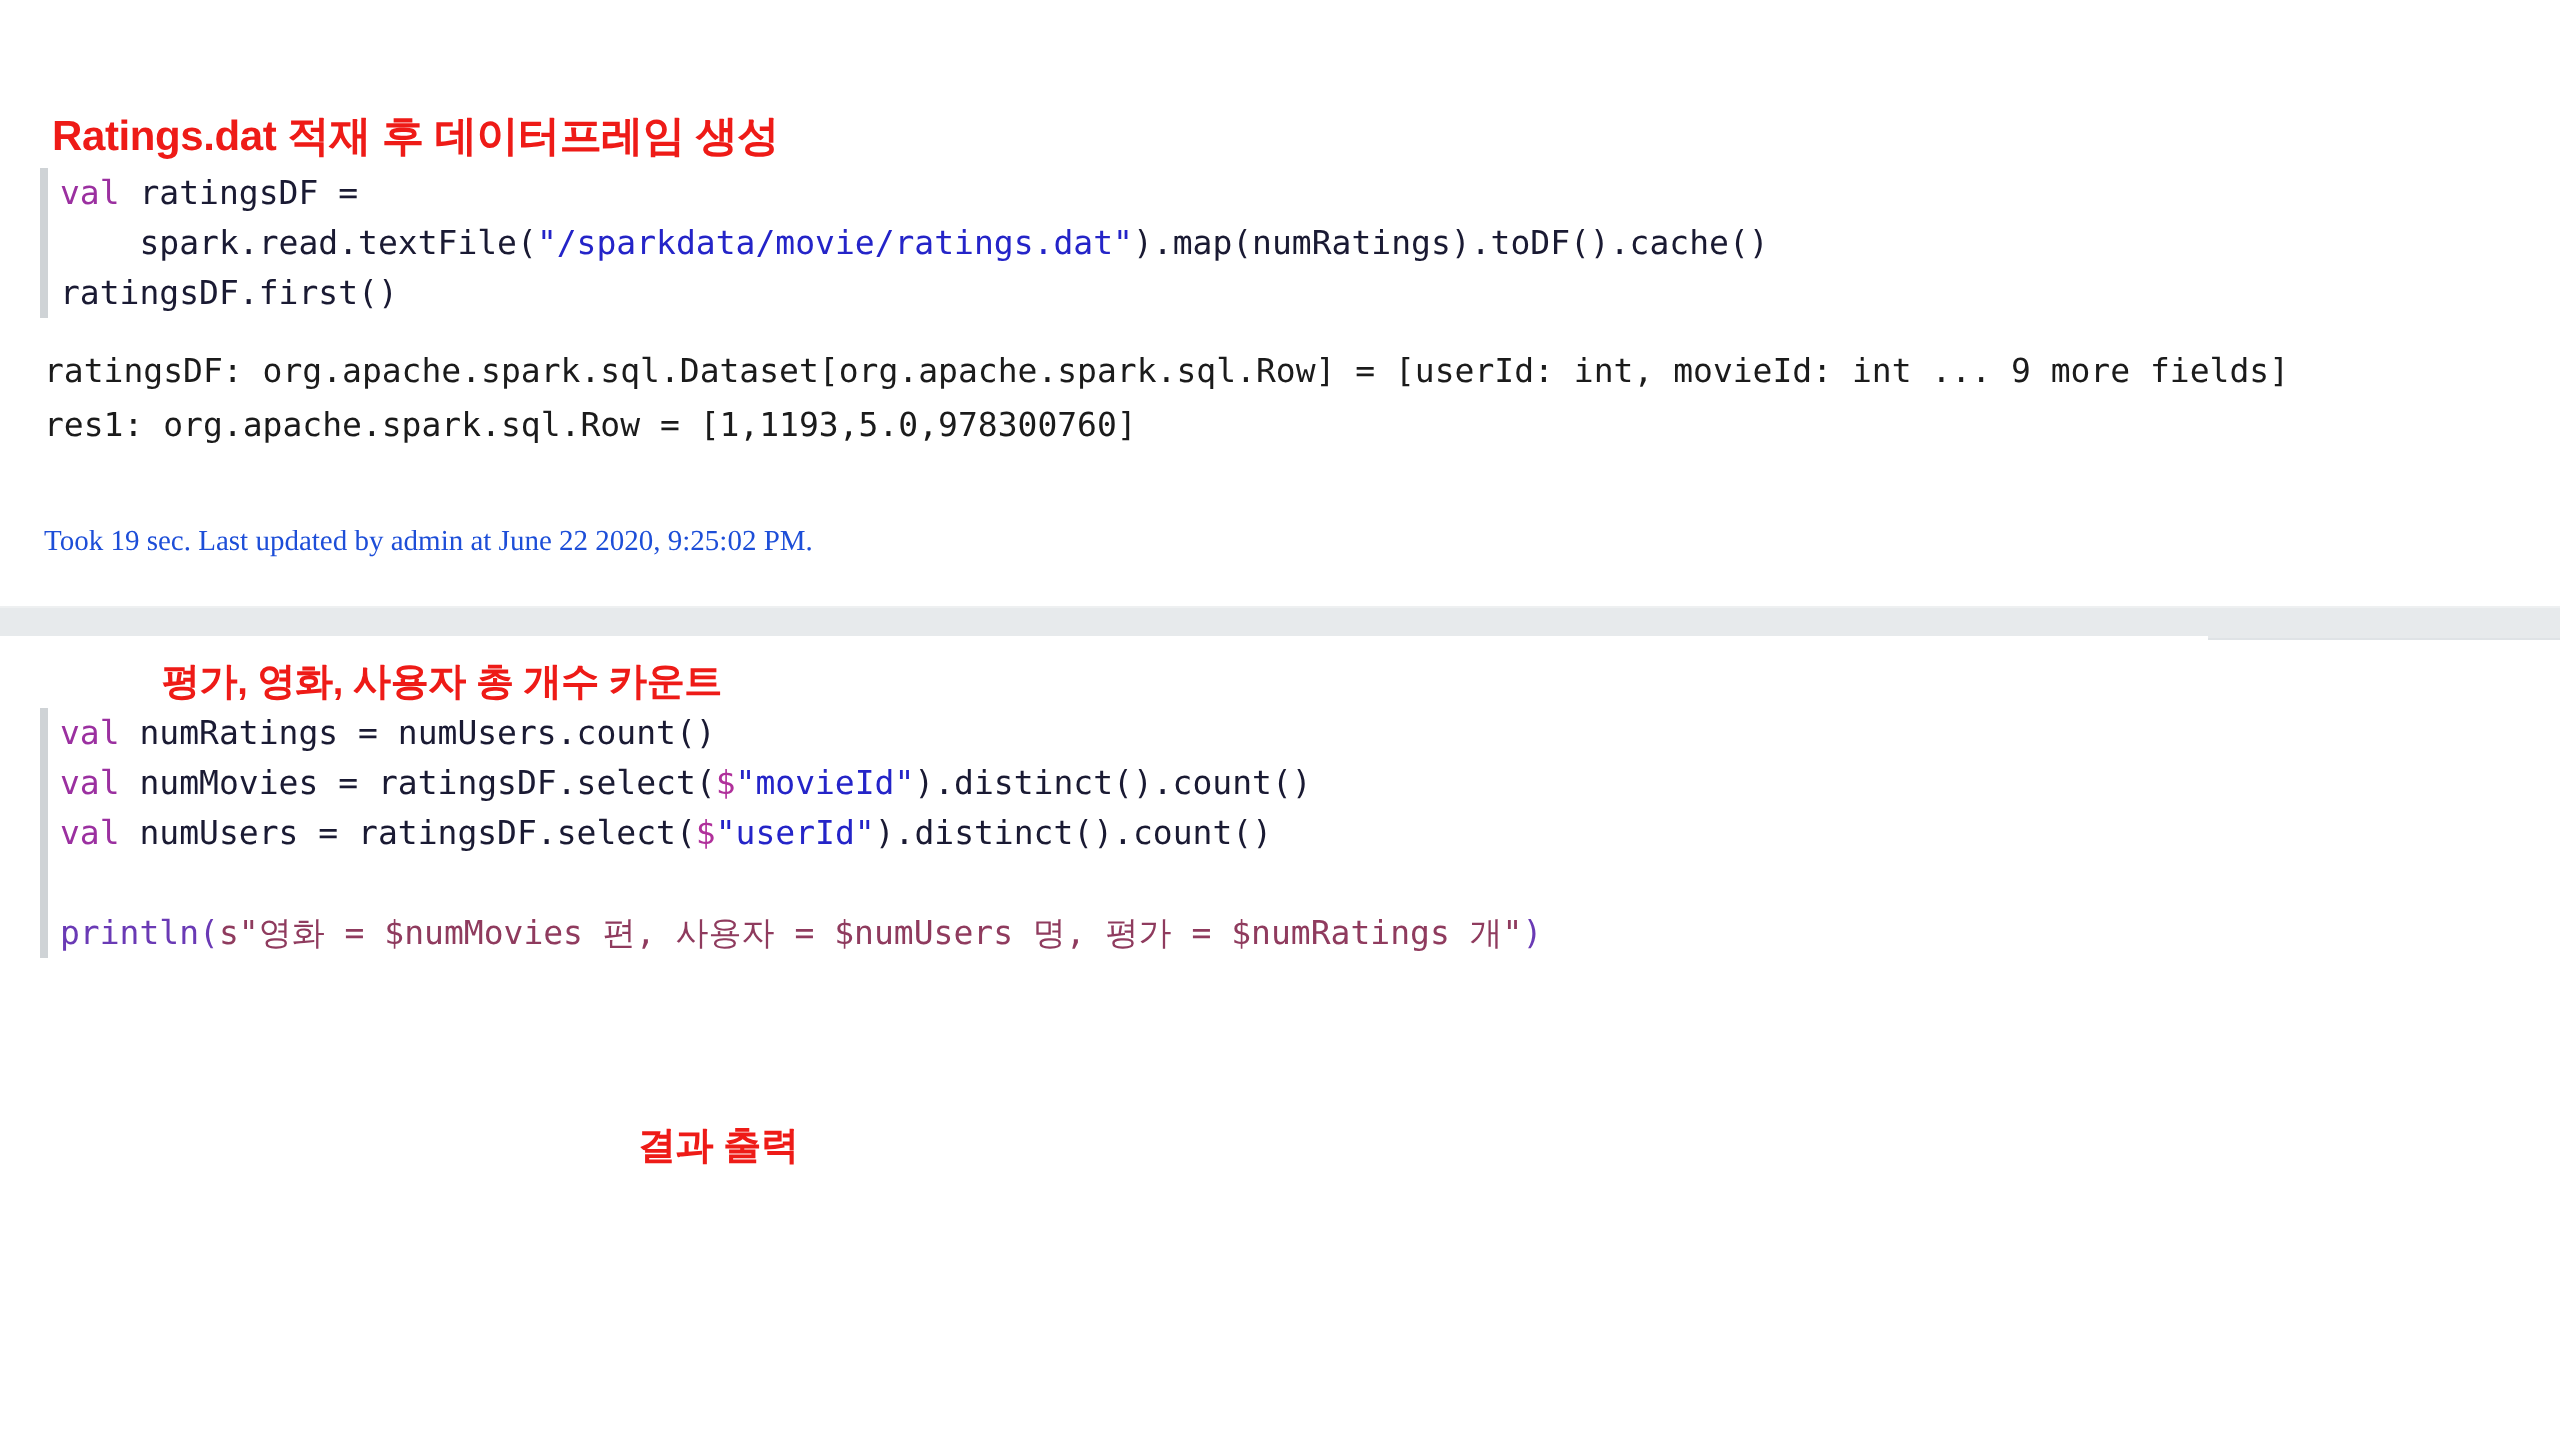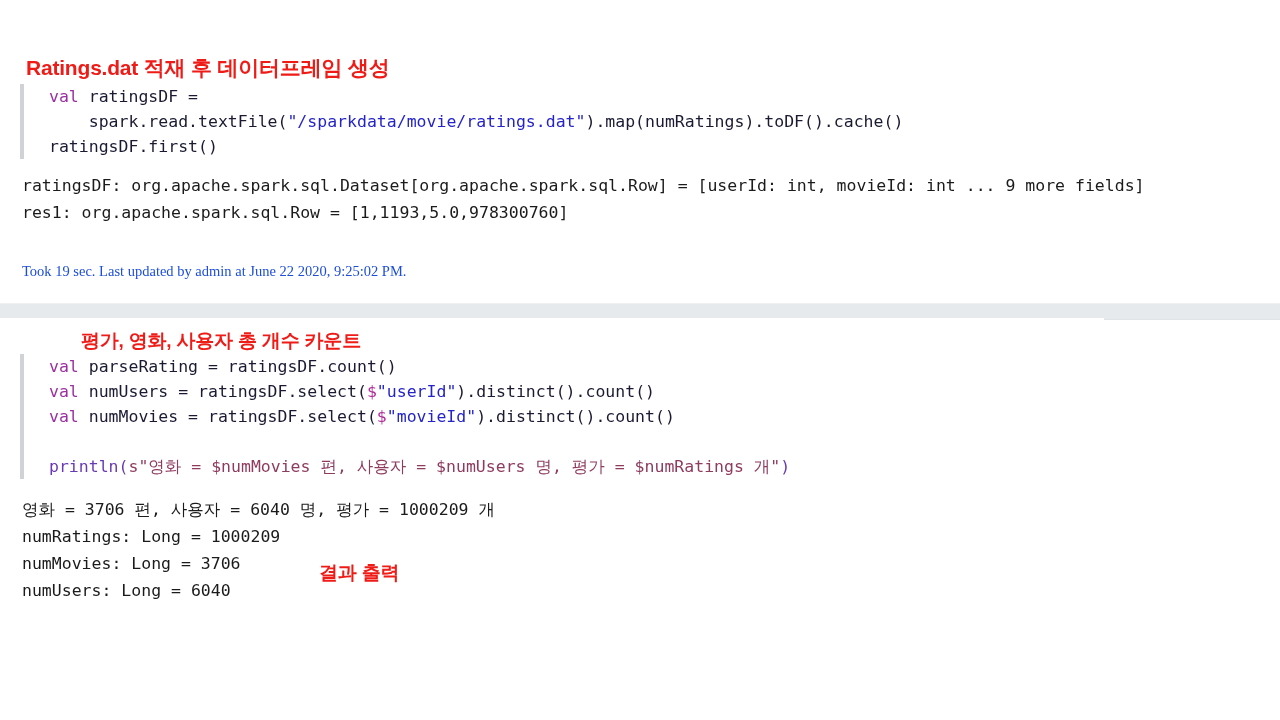--- a/index.html
+++ b/index.html
@@ -45,21 +45,21 @@
     font-size: 19px;
     margin-left: 27px;
   }
 
   
   .editor {
     position: absolute;
     left: 20px;
     width: 1250px;
     border-left: 4px solid #cfd3d6;
-    padding-left: 25px;
+    padding-left: 6px;
     box-sizing: border-box;
   }
   .code-line {
     font-family: "DejaVu Sans Mono", "Liberation Mono", monospace;
     font-size: 16.5px;
     line-height: 25px;
     color: #202040;
     white-space: pre;
     letter-spacing: 0px;
   }
@@ -143,31 +143,25 @@
     <div class="status" style="top:263px;">Took 19 sec. Last updated by admin at June 22 2020, 9:25:02 PM.</div>
   </div>
 
   <div class="cell-divider" style="top:303px; height:15px;"></div>
 
   <div class="cell" style="top:318px; height:402px;">
 
     <div class="annotation sub" style="left:54px; top:10px;">평가, 영화, 사용자 총 개수 카운트</div>
 
     <div class="editor" style="top:36px;">
-      <div class="code-line"><span class="kw">val</span><span class="plain"> parseRating = ratingsDF.count()</span></div>
+      <div class="code-line"><span class="kw">val</span><span class="plain"> numRatings = numUsers.count()</span></div>
+      <div class="code-line"><span class="kw">val</span><span class="plain"> numMovies = ratingsDF.select(</span><span class="dollar">$</span><span class="str">"movieId"</span><span class="plain">).distinct().count()</span></div>
       <div class="code-line"><span class="kw">val</span><span class="plain"> numUsers = ratingsDF.select(</span><span class="dollar">$</span><span class="str">"userId"</span><span class="plain">).distinct().count()</span></div>
-      <div class="code-line"><span class="kw">val</span><span class="plain"> numMovies = ratingsDF.select(</span><span class="dollar">$</span><span class="str">"movieId"</span><span class="plain">).distinct().count()</span></div>
       <div class="code-line">&nbsp;</div>
       <div class="code-line"><span class="fn">println</span><span class="fn caret-box">(</span><span class="interp">s"영화 = $numMovies 편, 사용자 = $numUsers 명, 평가 = $numRatings 개"</span><span class="fn">)</span></div>
     </div>
 
-    <div class="result" style="top:178px;">
-      <div class="result-line">영화 = 3706 편, 사용자 = 6040 명, 평가 = 1000209 개</div>
-      <div class="result-line">numRatings: Long = 1000209</div>
-      <div class="result-line">numMovies: Long = 3706</div>
-      <div class="result-line">numUsers: Long = 6040</div>
-    </div>
 
     <div class="annotation sub" style="left:292px; top:242px;">결과 출력</div>
 
   </div>
 
 </div>
 
 </body></html>

